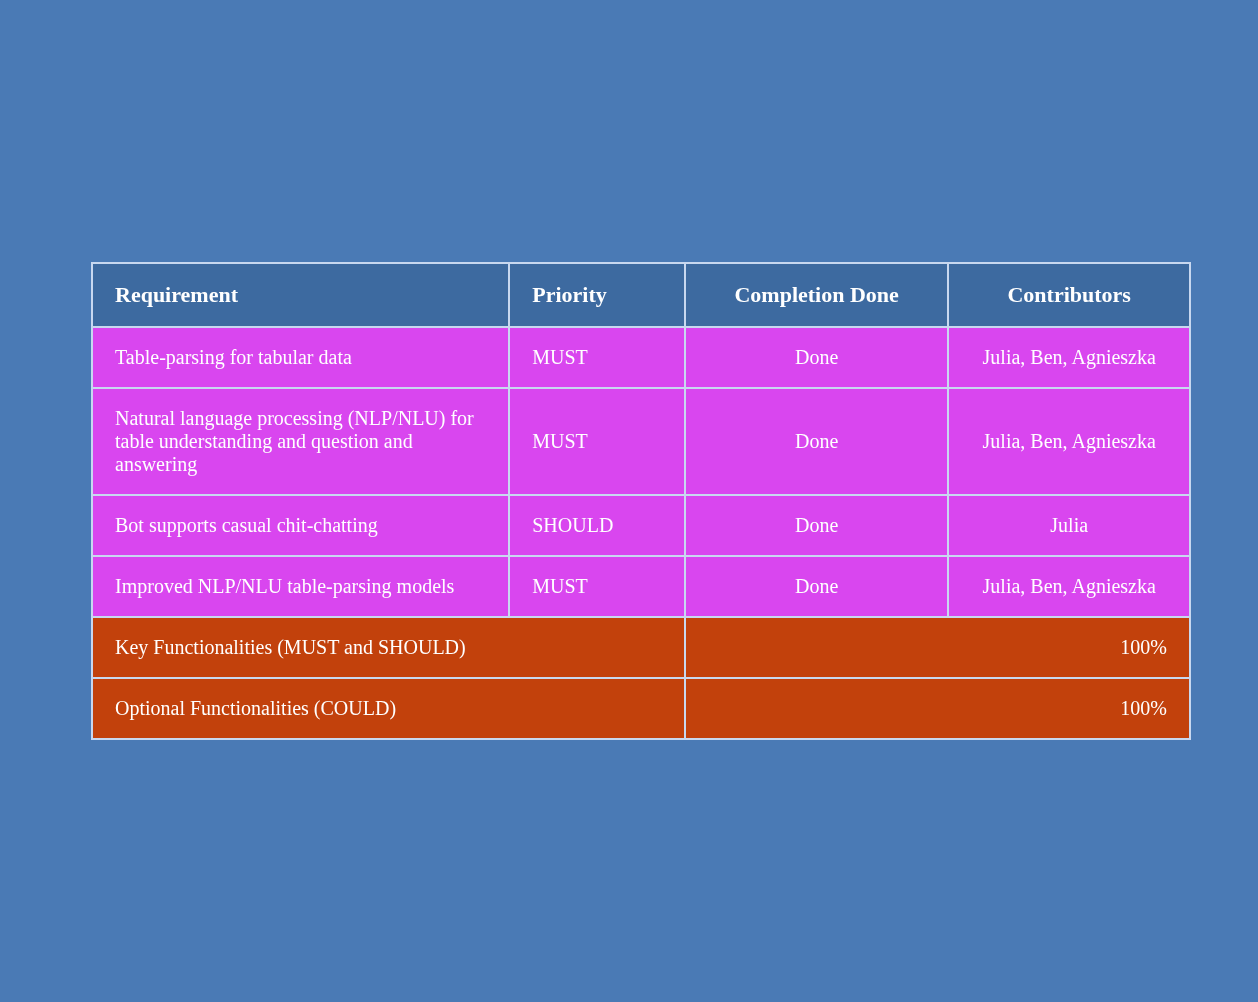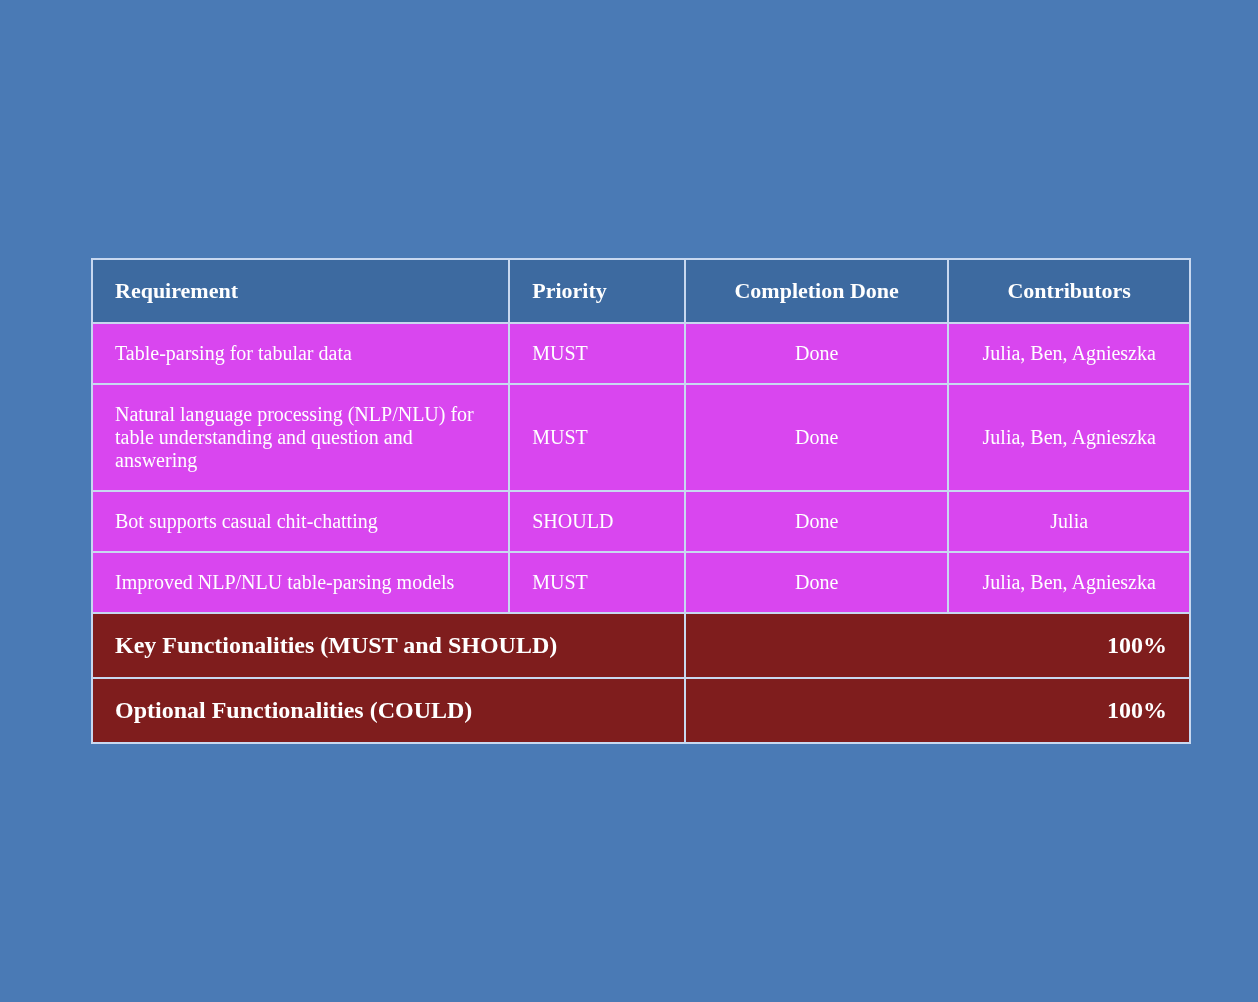--- a/index.html
+++ b/index.html
@@ -67,23 +67,23 @@
       width: 24%;
       text-align: center;
     }
 
     .col-contributors {
       width: 22%;
       text-align: center;
     }
 
     .summary-row td {
-      background-color: #7f1d1d;
-      font-weight: bold;
-      font-size: 24px;
+      background-color: #c2410c;
+      font-weight: normal;
+      font-size: 20px;
     }
 
     .summary-label {
       text-align: left;
     }
 
     .summary-value {
       text-align: right;
     }
   </style>

